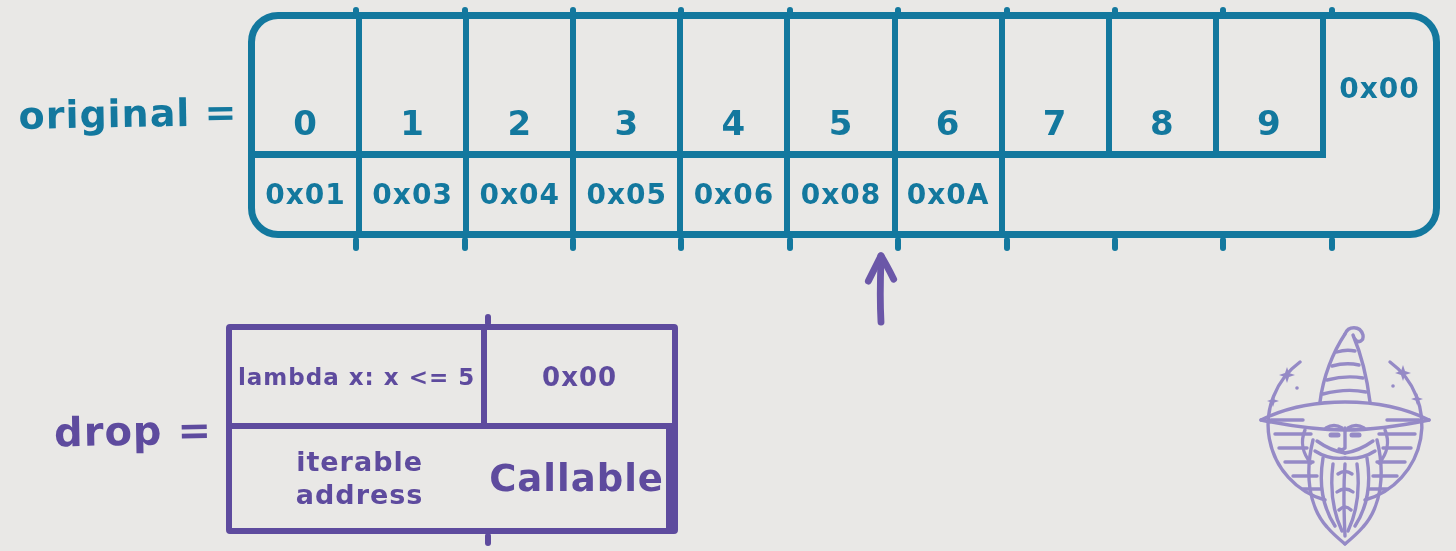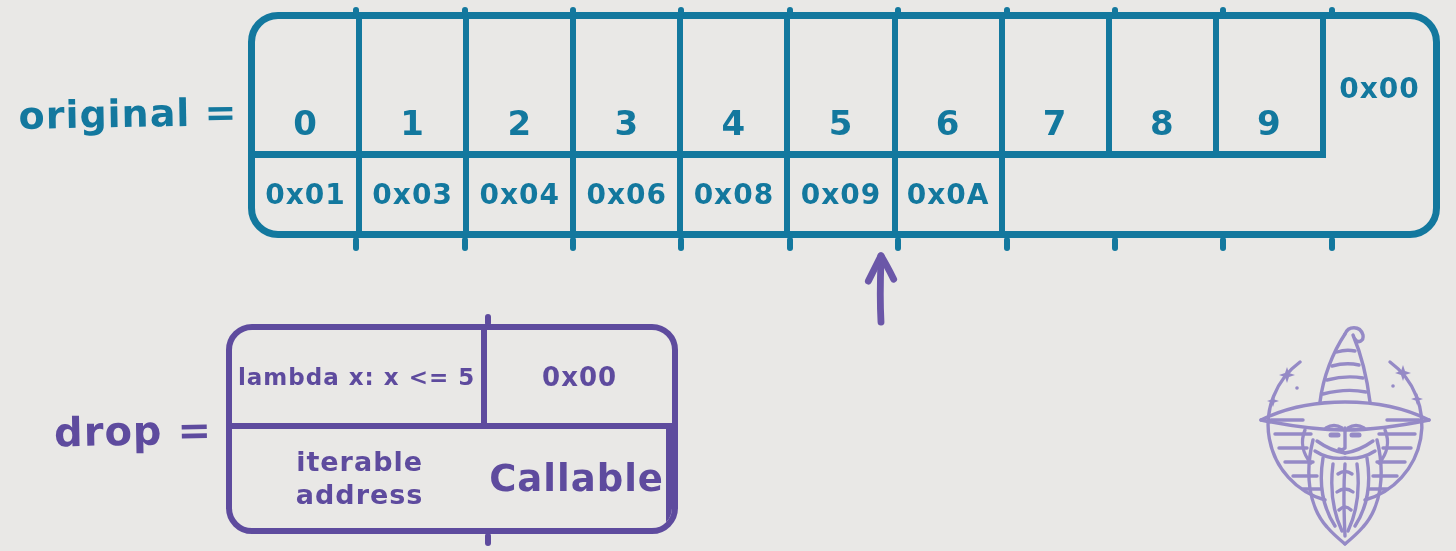--- a/index.html
+++ b/index.html
@@ -68,21 +68,21 @@
     position:absolute;left:48px;top:408px;width:170px;
     font-size:40px;color:var(--purple);text-align:center;
     transform:rotate(-1deg);
   }
 
   
   .drop-zone{position:absolute;left:226px;top:324px;width:452px;height:210px;}
   .drop-box{
     width:100%;height:100%;
     border:6px solid var(--purple);
-    border-radius:26px;
+    border-radius:4px;
     display:grid;
     grid-template-columns:58% 42%;
     grid-template-rows:50% 50%;
     overflow:hidden;
     color:var(--purple);
   }
   .dcell{display:flex;align-items:center;justify-content:center;text-align:center;}
   .dcell.left{border-right:6px solid var(--purple);}
   .dcell.toprow{border-bottom:6px solid var(--purple);}
   .drop-lambda{font-size:23px;}
@@ -116,23 +116,23 @@
       <div class="cell cell-top">4</div>
       <div class="cell cell-top">5</div>
       <div class="cell cell-top">6</div>
       <div class="cell cell-top">7</div>
       <div class="cell cell-top">8</div>
       <div class="cell cell-top">9</div>
       <div class="cell cell-bot">0x00</div>
       <div class="cell cell-bot">0x01</div>
       <div class="cell cell-bot">0x03</div>
       <div class="cell cell-bot">0x04</div>
+      <div class="cell cell-bot">0x05</div>
       <div class="cell cell-bot">0x06</div>
       <div class="cell cell-bot">0x08</div>
-      <div class="cell cell-bot">0x09</div>
       <div class="cell cell-bot">0x0A</div>
     </div>
 
 <div class="tick tick-top" style="left: calc(9.09091% - 3px);"></div>
     <div class="tick tick-bot" style="left: calc(9.09091% - 3px);"></div>
     <div class="tick tick-top" style="left: calc(18.1818% - 3px);"></div>
     <div class="tick tick-bot" style="left: calc(18.1818% - 3px);"></div>
     <div class="tick tick-top" style="left: calc(27.2727% - 3px);"></div>
     <div class="tick tick-bot" style="left: calc(27.2727% - 3px);"></div>
     <div class="tick tick-top" style="left: calc(36.3636% - 3px);"></div>

